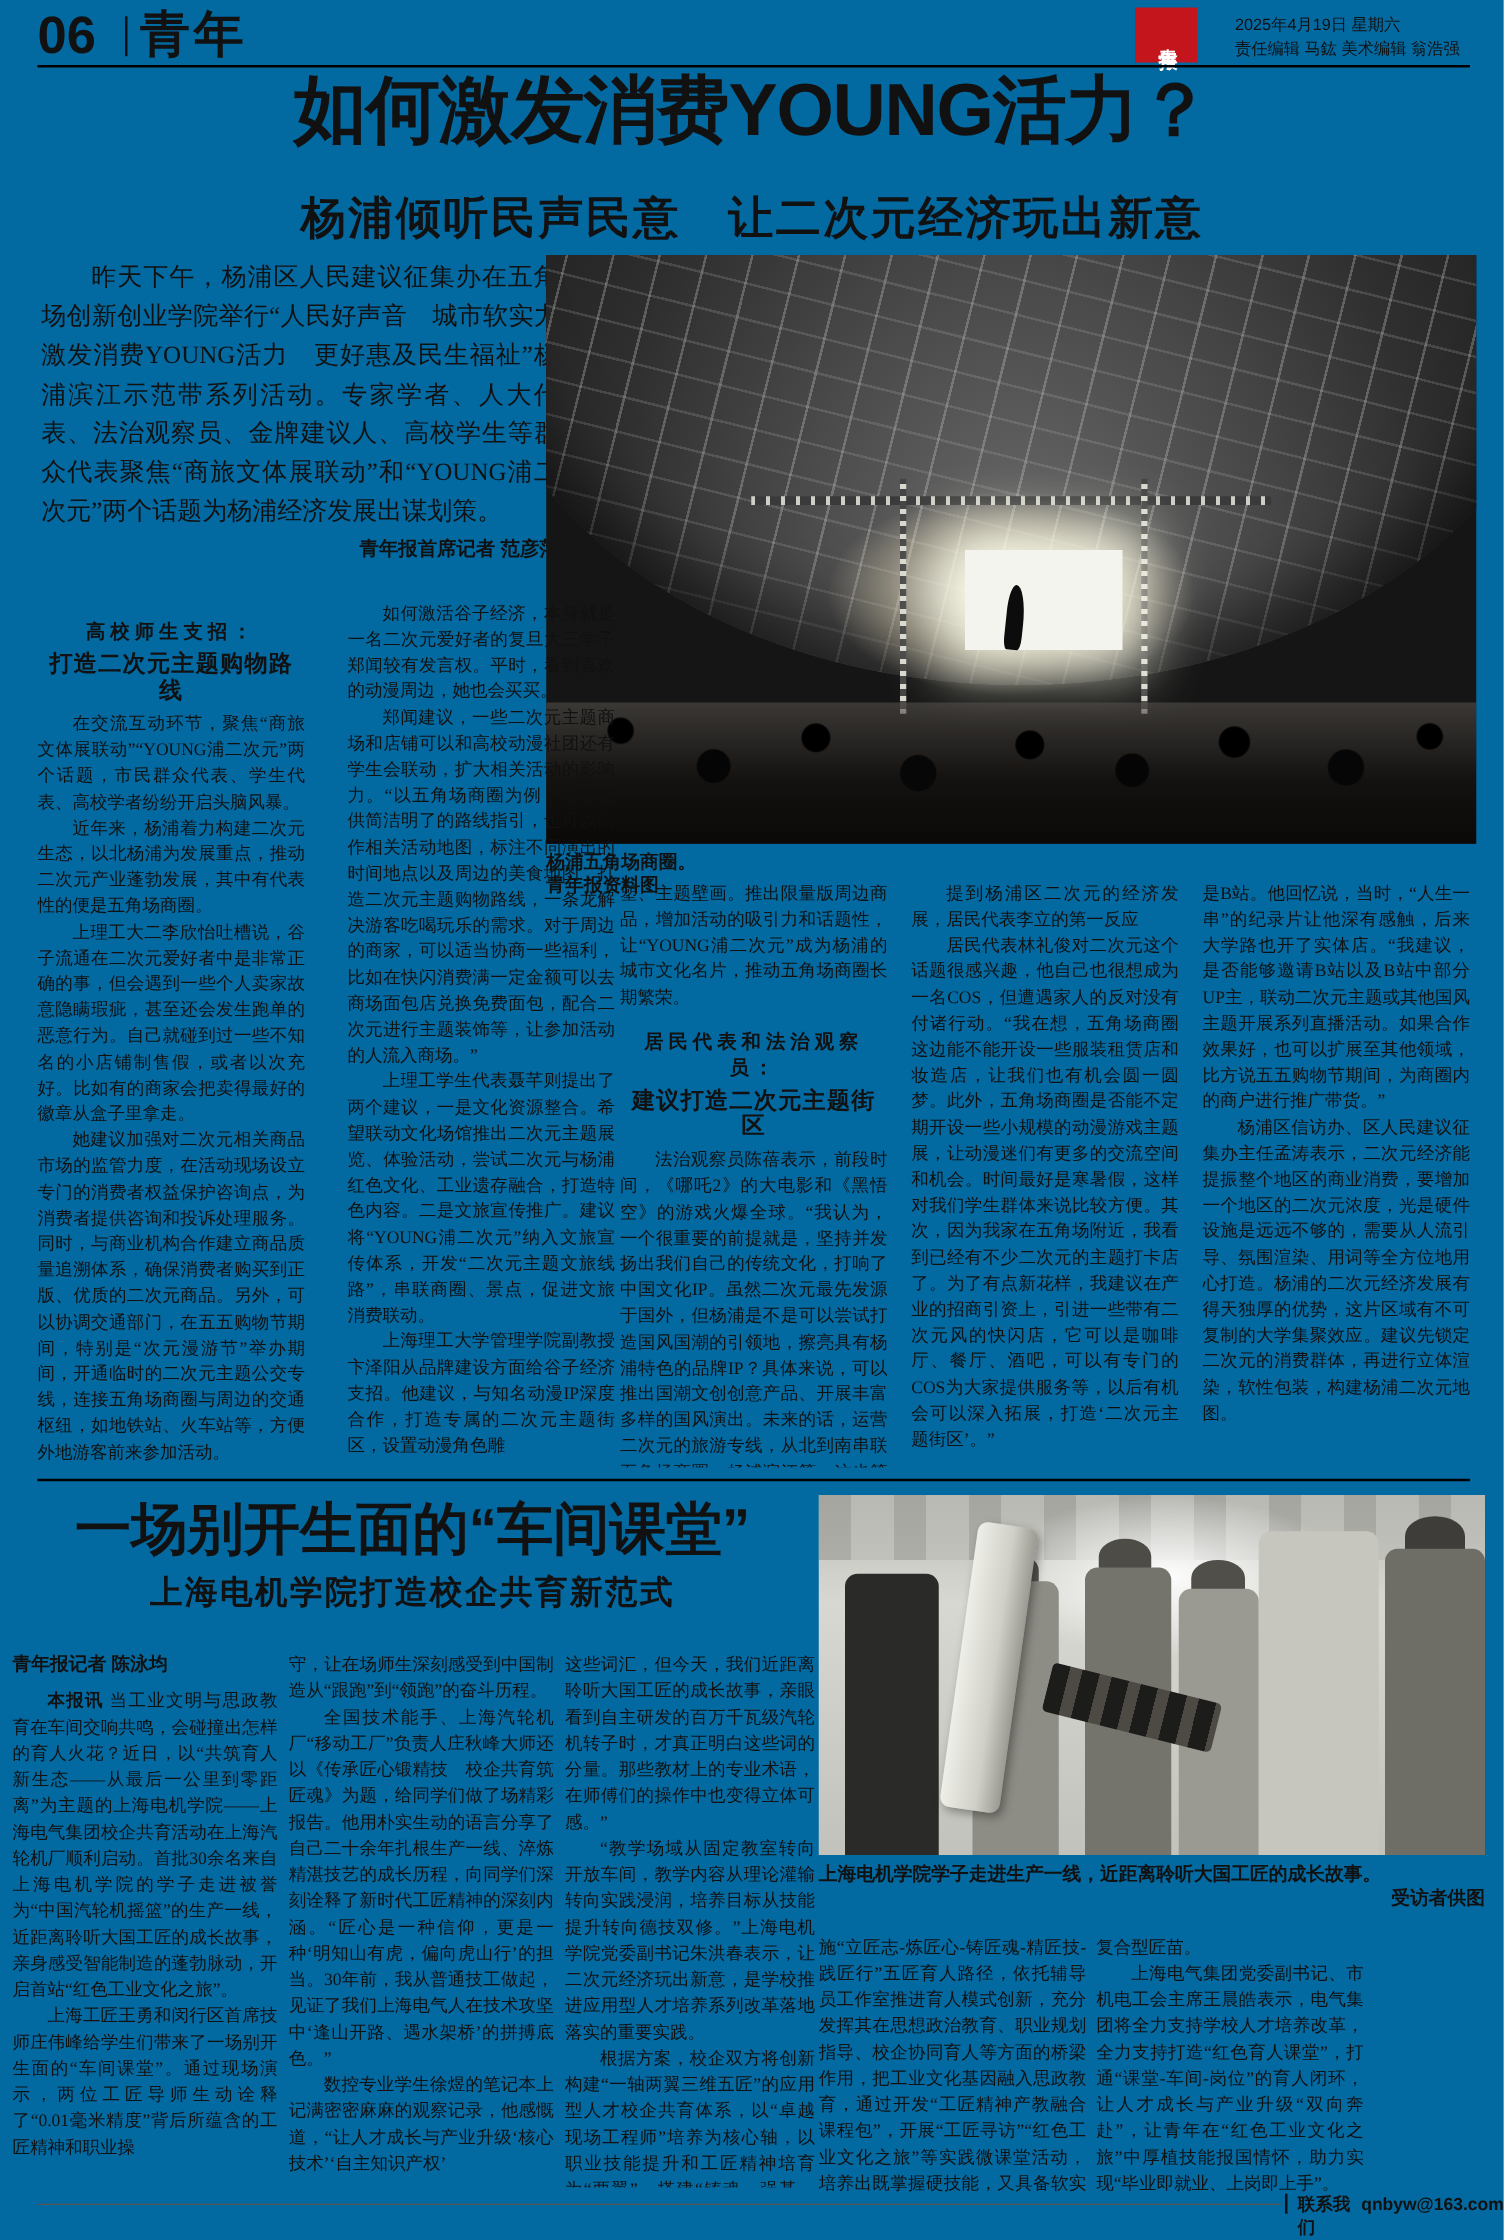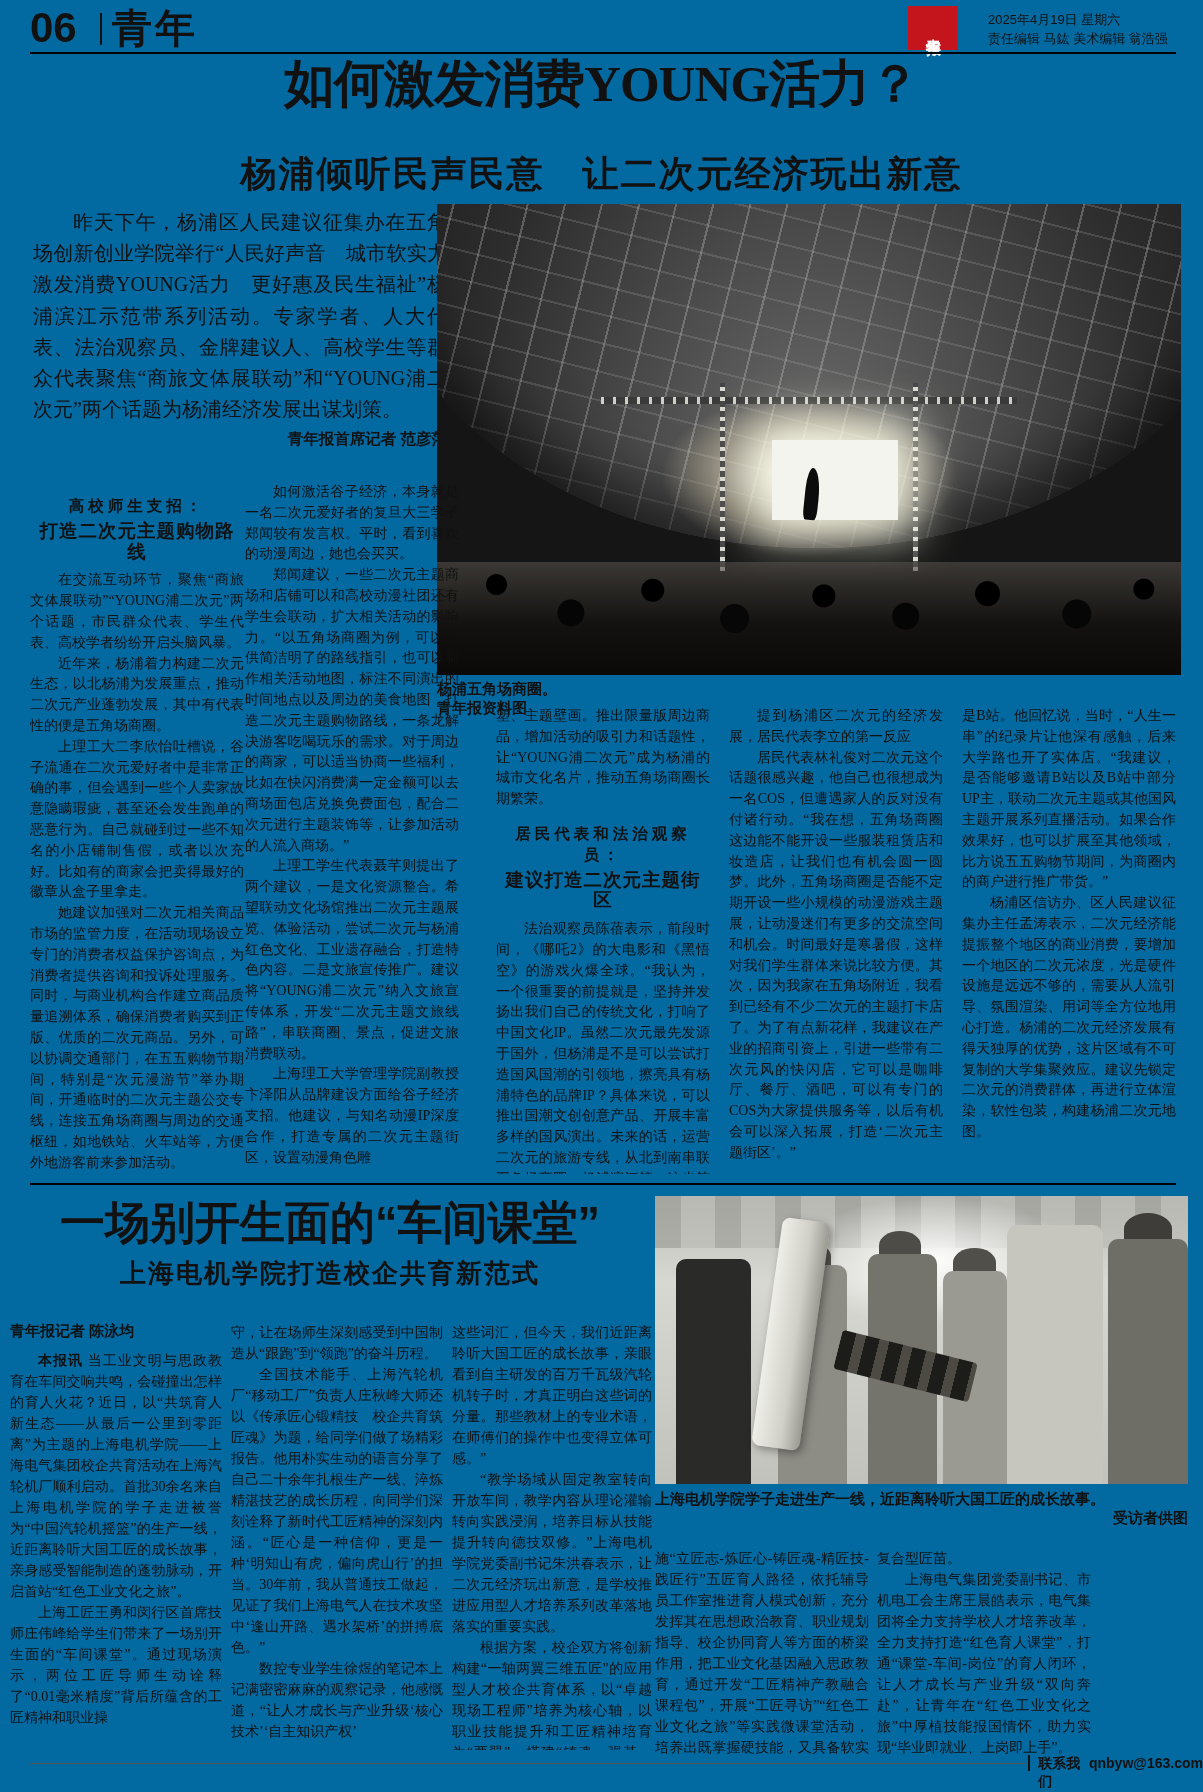--- a/index.html
+++ b/index.html
@@ -16,21 +16,21 @@
   .masthead{position:absolute;left:878px;top:0;width:50px;height:44px;background:#c4151c;
           color:#fff;display:flex;align-items:center;justify-content:center;
           font-family:"Liberation Serif",serif;font-size:15px;font-weight:700;
           writing-mode:vertical-rl;letter-spacing:1px;}
   .dateline{position:absolute;left:938px;top:4px;font-family:"Liberation Sans",sans-serif;
           font-size:13px;font-weight:400;line-height:19px;white-space:nowrap;margin-left:20px;}
   .hdr-rule{position:absolute;left:30px;top:52px;width:1146px;height:2px;background:#000;}
 
   
   .a1-headline{position:absolute;left:0;top:58px;width:1203px;text-align:center;
-          font-family:Liberation Serif, serif;font-size:51px;font-weight:900;
+          font-family:Liberation Sans, sans-serif;font-size:59px;font-weight:900;
           letter-spacing:-1px;line-height:1.05;}
   .a1-subhead{position:absolute;left:0;top:150px;width:1203px;text-align:center;
           font-family:"Liberation Sans",sans-serif;font-size:36px;font-weight:700;
           letter-spacing:2px;}
 
   
   .a1-lede{position:absolute;left:33px;top:207px;width:414px;}
   .a1-lede .lede-p{margin:0;text-indent:2em;font-size:20px;line-height:1.56;text-align:justify;}
   .a1-byline{margin-top:4px;text-align:right;font-family:"Liberation Sans",sans-serif;
           font-size:15.5px;font-weight:700;}
@@ -68,21 +68,21 @@
         radial-gradient(circle at 95% 24%,#000 10px,transparent 11px),
         linear-gradient(180deg,rgba(90,85,80,.55) 0%,#141210 55%,#0a0908 100%);}
   .cap-row{position:absolute;left:437px;top:680px;width:744px;display:flex;
       justify-content:space-between;font-family:"Liberation Sans",sans-serif;
       font-size:15px;font-weight:700;flex-direction:column;}
 
   
   .a1col{position:absolute;width:214px;font-size:14px;line-height:20.8px;
       text-align:justify;overflow:hidden;}
   #a1c1{left:30px; top:482px;height:692px;}
-  #a1c2{left:245px;top:482px;height:692px;}
+  #a1c2{left:278px;top:482px;height:692px;}
   #a1c3{left:496px;top:706px;height:468px;}
   #a1c4{left:729px;top:706px;height:468px;}
   #a1c5{left:962px;top:706px;height:468px;}
   .a1col p,.a2col p{margin:0;text-indent:2em;}
   p.cont{text-indent:0;}
   p.kicker{text-indent:0;text-align:center;font-weight:700;font-size:15.5px;
       letter-spacing:4px;margin:14px 0 4px;}
   p.subhead{text-indent:0;text-align:center;font-family:"Liberation Sans",sans-serif;
       font-weight:900;font-size:18.5px;letter-spacing:1px;margin:0 0 8px;}
 

